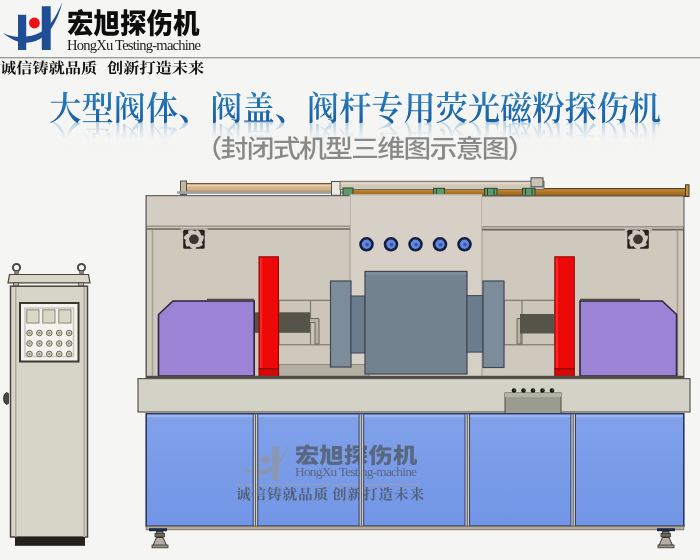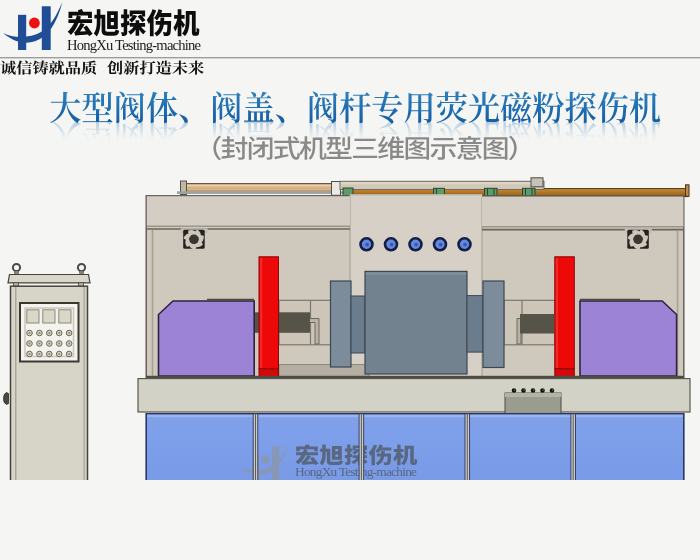--- a/index.html
+++ b/index.html
@@ -1,15 +1,15 @@
 <!DOCTYPE html>
 <html><head><meta charset="utf-8"><title>page</title>
 <style>
 html,body{margin:0;padding:0;background:#f5f5f3;}
-#page{position:relative;width:700px;height:480px;overflow:hidden;font-family:"Liberation Sans",sans-serif;}
+#page{position:relative;width:700px;height:560px;overflow:hidden;font-family:"Liberation Sans",sans-serif;}
 </style></head><body>
 <div id="page">
 <svg width="700" height="560" viewBox="0 0 700 560">
 <defs>
 <linearGradient id="titleG" x1="0" y1="0" x2="0" y2="1">
  <stop offset="0" stop-color="#2e80bc"></stop>
           <stop offset="0.6" stop-color="#1d6bb0"></stop>
           <stop offset="1" stop-color="#175c9f"></stop>
 </linearGradient>
 <linearGradient id="reflG" x1="0" y1="0" x2="0" y2="1">

